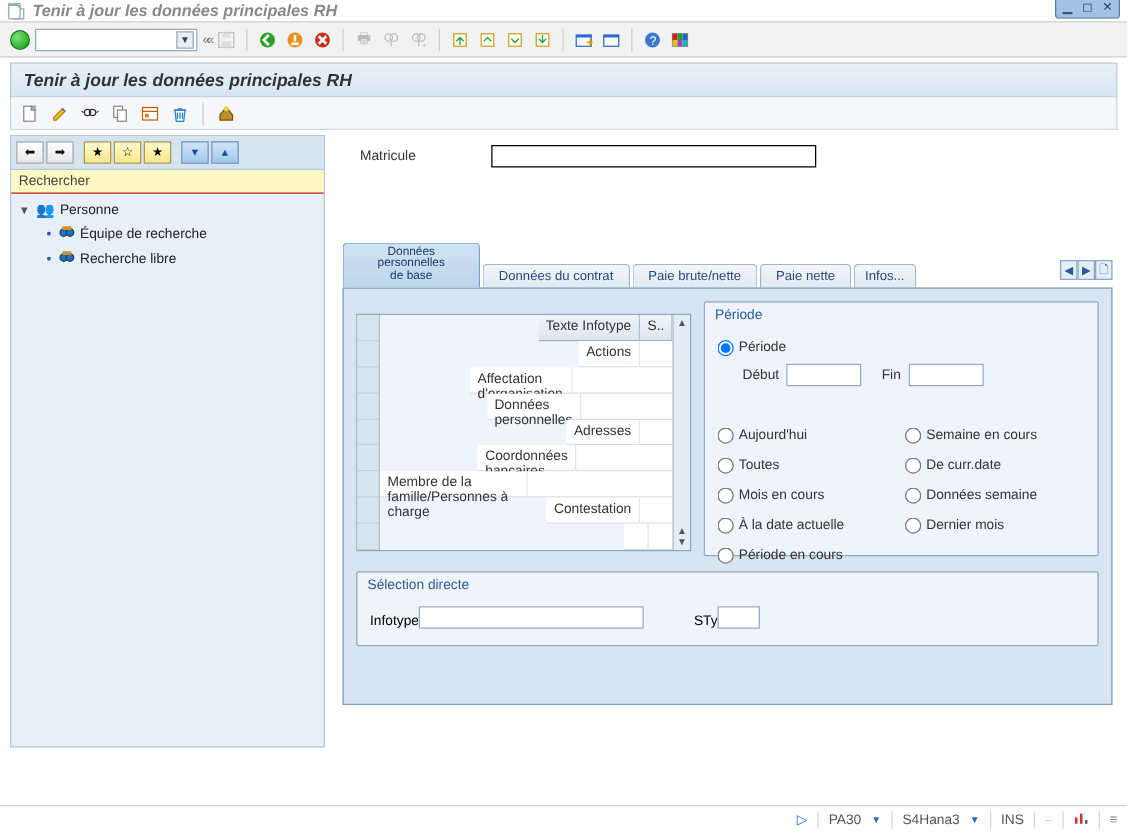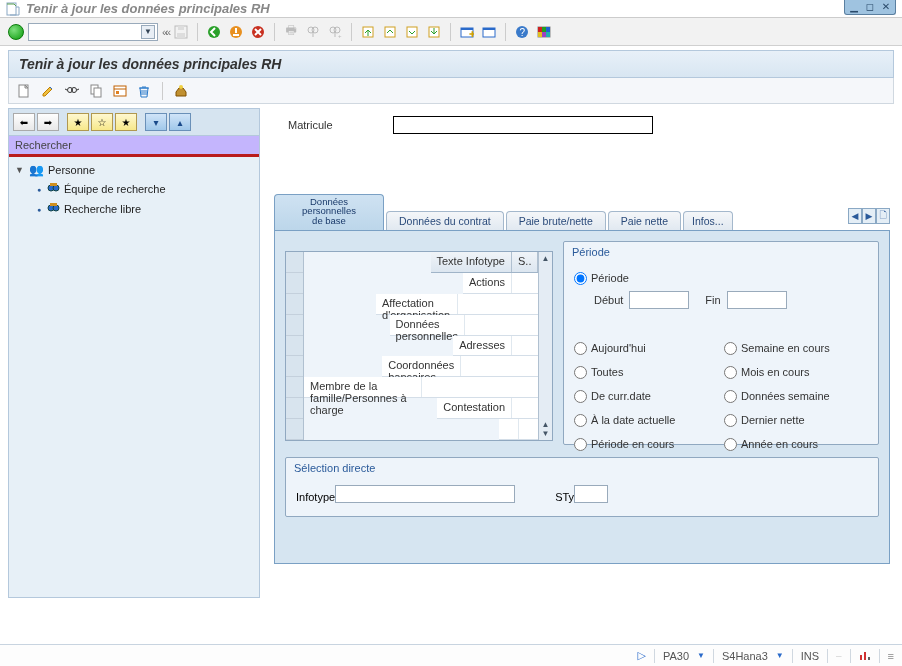--- a/index.html
+++ b/index.html
@@ -123,21 +123,21 @@
     display:flex;gap:2px;padding:4px;background:#d6e4f0;border-bottom:1px solid #b4c8dc;
   }
   .nav-btn{
     width:22px;height:18px;background:linear-gradient(#fff8d0,#f7e88a);
     border:1px solid #b09850;display:flex;align-items:center;justify-content:center;
     font-size:10px;cursor:pointer;
   }
   .nav-btn.arrow{background:linear-gradient(#fefefe,#e8e8e8);border-color:#aaa;}
   .nav-btn.blueb{background:linear-gradient(#d0e4f8,#a0c8ea);border-color:#6a90b8;color:#1a4a8a;}
   .search-hdr{
-    background:#c4b5fd;padding:3px 6px;border-bottom:3px solid #b91c1c;
+    background:#fef9c3;padding:3px 6px;border-bottom:1px solid #b91c1c;
     color:#444;
   }
   .tree{padding:4px 0;flex:1;overflow:auto;}
   .tree-node{display:flex;align-items:center;padding:2px 6px;gap:4px;}
   .tree-toggle{width:10px;font-size:9px;color:#555;}
   .tree-indent{width:18px;}
   .tree-bullet{width:6px;height:6px;color:#2a5a9a;font-size:7px;}
   .people-ic{color:#1a7a1a;font-size:12px;}
   .binoc-ic{color:#d08000;font-size:12px;}
   .tree-label{color:#222;}
@@ -613,45 +613,41 @@
               <div class="radio-row">
                   <input type="radio" name="per" style="">
                   <span class="radio-label">Semaine en cours</span>
                 </div>
               <div class="radio-row">
                   <input type="radio" name="per" style="">
                   <span class="radio-label">Toutes</span>
                 </div>
               <div class="radio-row">
                   <input type="radio" name="per" style="">
+                  <span class="radio-label">De curr.date</span>
+                </div>
+              <div class="radio-row">
+                  <input type="radio" name="per" style="">
                   <span class="radio-label">Mois en cours</span>
                 </div>
               <div class="radio-row">
                   <input type="radio" name="per" style="">
-                  <span class="radio-label">De curr.date</span>
-                </div>
-              <div class="radio-row">
-                  <input type="radio" name="per" style="">
                   <span class="radio-label">Données semaine</span>
                 </div>
               <div class="radio-row">
                   <input type="radio" name="per" style="">
                   <span class="radio-label">À la date actuelle</span>
                 </div>
               <div class="radio-row">
                   <input type="radio" name="per" style="">
-                  <span class="radio-label">Dernier nette</span>
+                  <span class="radio-label">Dernier mois</span>
                 </div>
               <div class="radio-row">
                   <input type="radio" name="per" style="">
                   <span class="radio-label">Période en cours</span>
-                </div>
-              <div class="radio-row">
-                  <input type="radio" name="per" style="">
-                  <span class="radio-label">Année en cours</span>
                 </div>
             </div>
             <div class="choose-btn">
               <span class="ic">🗓</span>
               <span>Choisir</span>
             </div>
           </div>
         </div>
 
         <div class="seldir-box">

